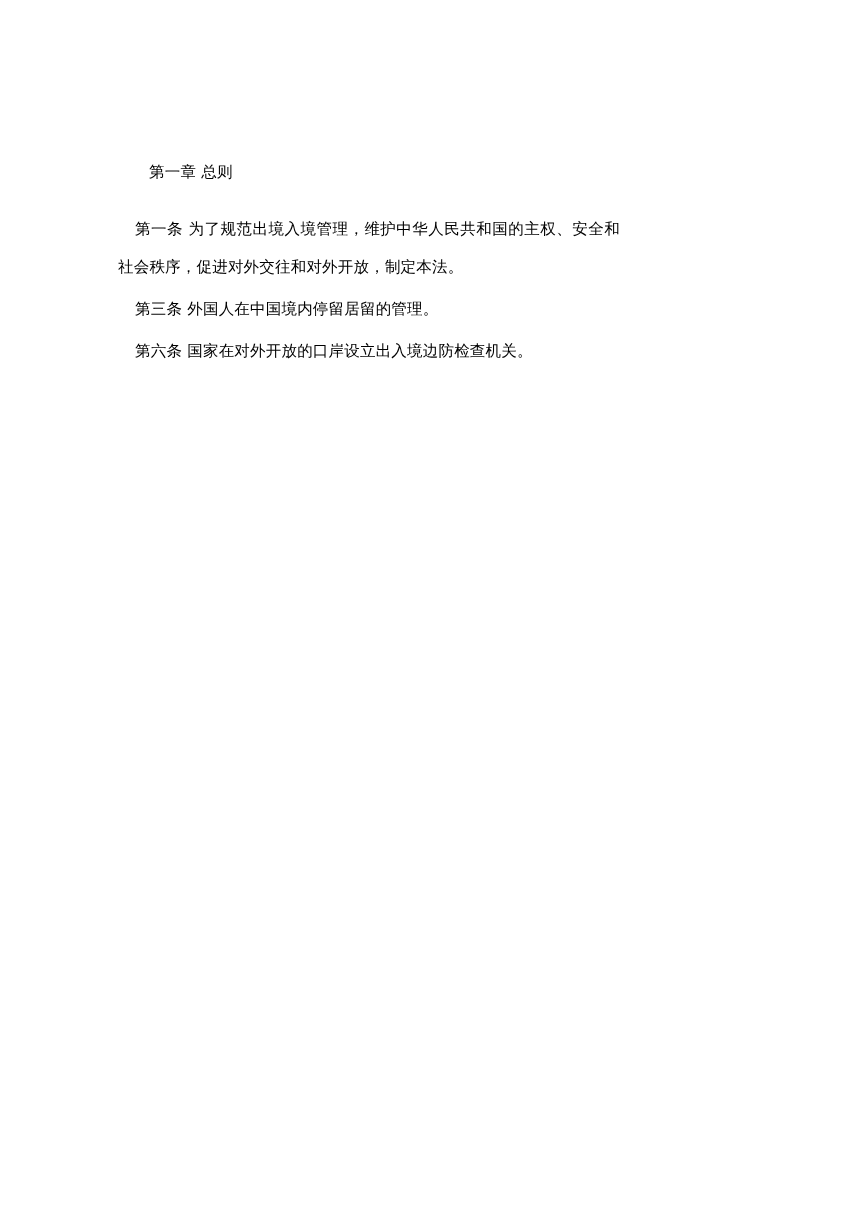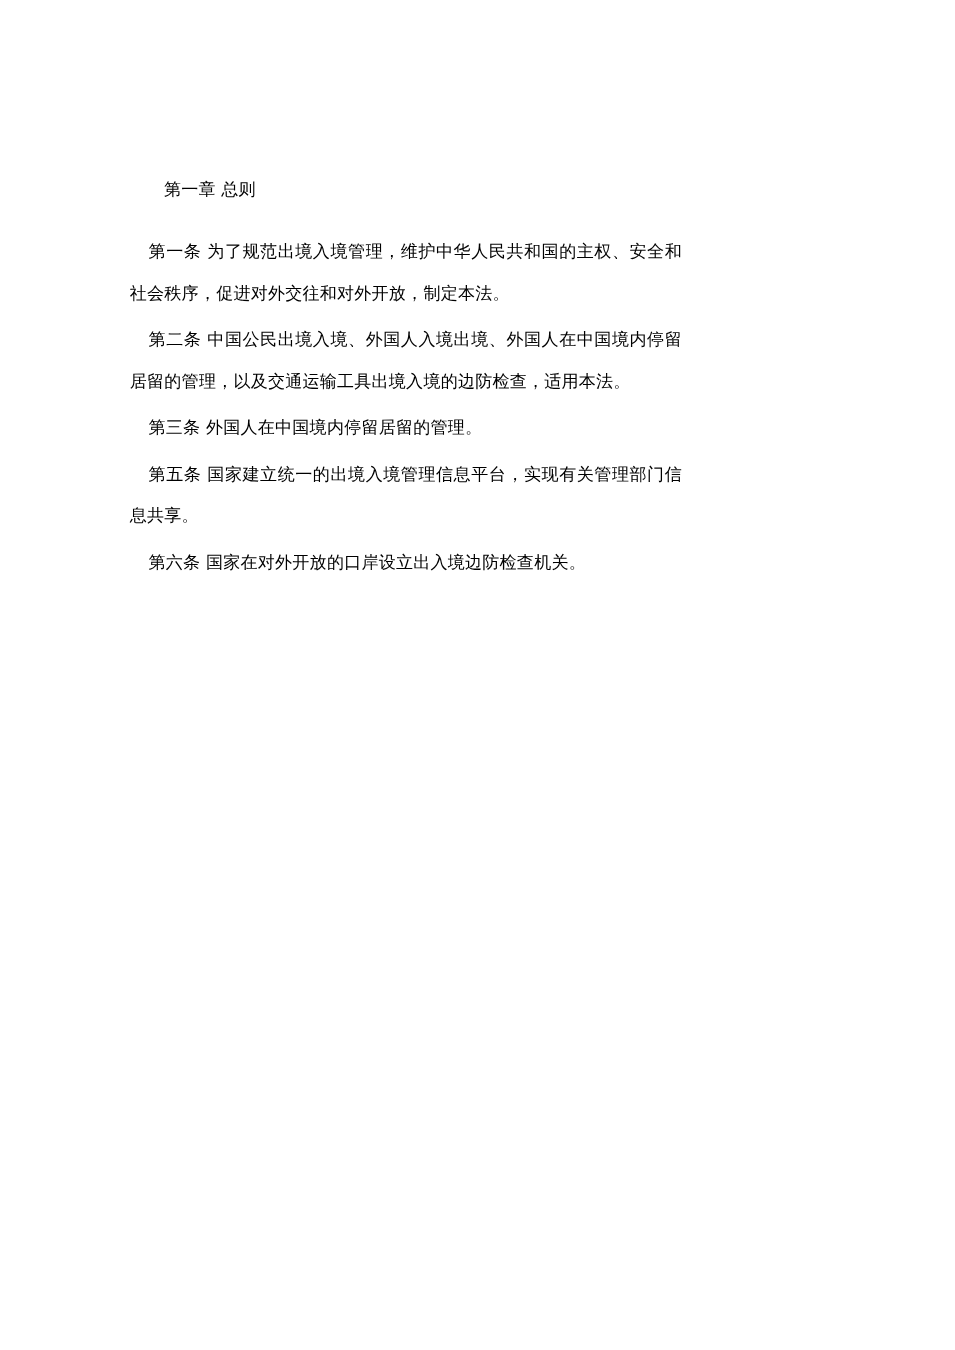--- a/index.html
+++ b/index.html
@@ -40,18 +40,16 @@
     white-space: pre-wrap;
   }
 </style>
 </head>
 <body>
 
 <div class="page">
   <div class="doc-body">
     <p class="heading">第一章 总则</p>
     <p class="para">第一条 为了规范出境入境管理，维护中华人民共和国的主权、安全和社会秩序，促进对外交往和对外开放，制定本法。</p>
-    <p class="para">第二条 中国公民出境入境、外国人入境出境、外国人在中国境内停留居留的管理，以及交通运输工具出境入境的边防检查，适用本法。</p>
     <p class="para">第三条 外国人在中国境内停留居留的管理。</p>
-    <p class="para">第五条 国家建立统一的出境入境管理信息平台，实现有关管理部门信息共享。</p>
     <p class="para">第六条 国家在对外开放的口岸设立出入境边防检查机关。</p>
   </div>
 </div>
 
 </body></html>

